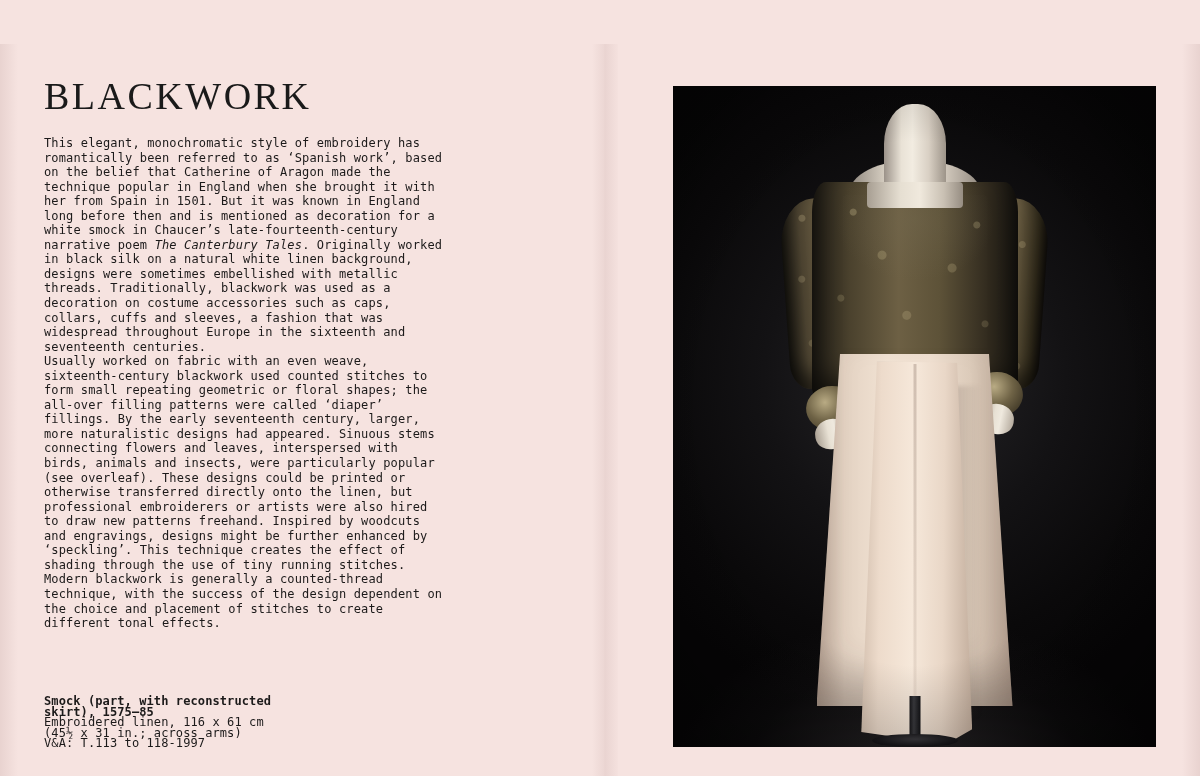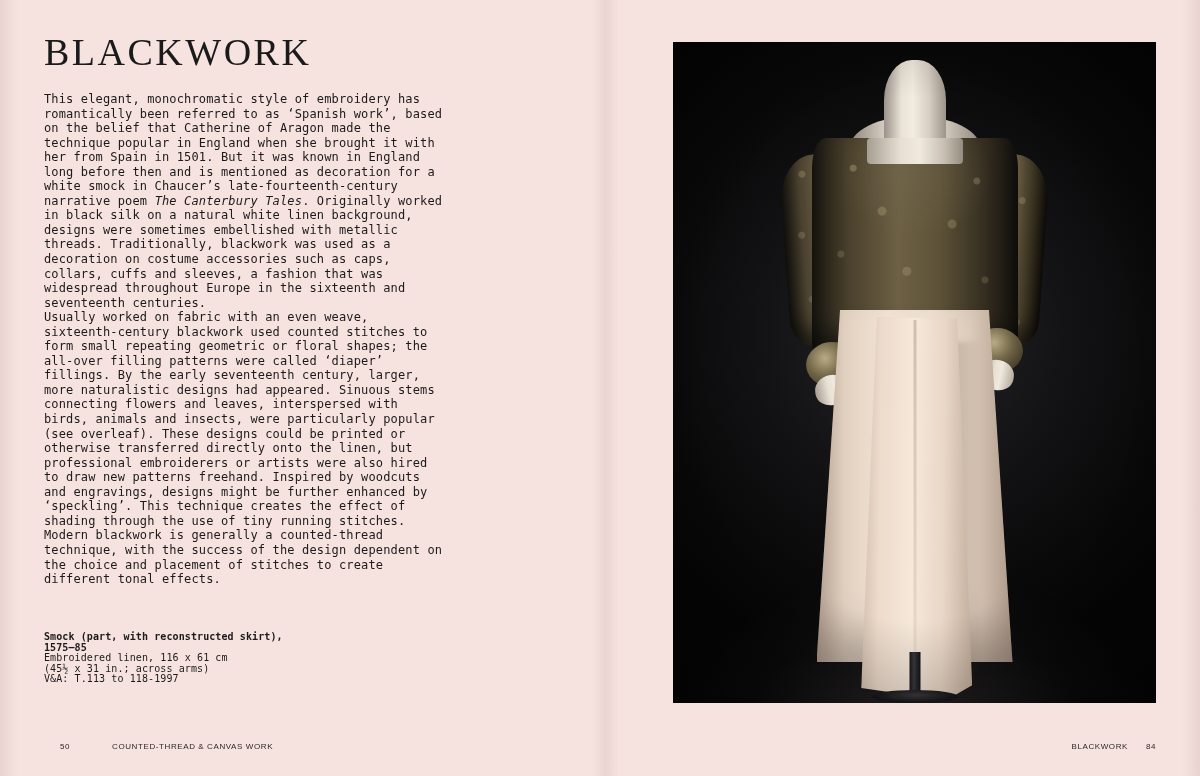--- a/index.html
+++ b/index.html
@@ -9,20 +9,21 @@
     height: 776px;
     background: #f6e3e0;
     font-family: "DejaVu Sans Mono", monospace;
     overflow: hidden;
     position: relative;
   }
   .spread {
     position: absolute;
     inset: 0;
     display: flex;
+    margin-top: 44px;
   }
   .page-left {
     position: relative;
     width: 600px;
     height: 776px;
   }
   .page-right {
     position: relative;
     width: 600px;
     height: 776px;
@@ -88,23 +89,23 @@
     line-height: 14.55px;
     color: #151313;
     margin-top: 13px !important;
     letter-spacing: 0.1px;
   }
   .ital { font-style: italic; }
 
   .caption {
     position: absolute;
     left: 44px;
-    top: 632px;
+    top: 652px;
     width: 260px;
-    font-size: 10px;
+    font-size: 12px;
     line-height: 10.6px;
     color: #1c1a1a;
     letter-spacing: 0.1px;
   }
   .caption .cap-title { font-weight: bold; display: block; }
 
   .folio {
     position: absolute;
     bottom: 25px;
     font-size: 8px;

